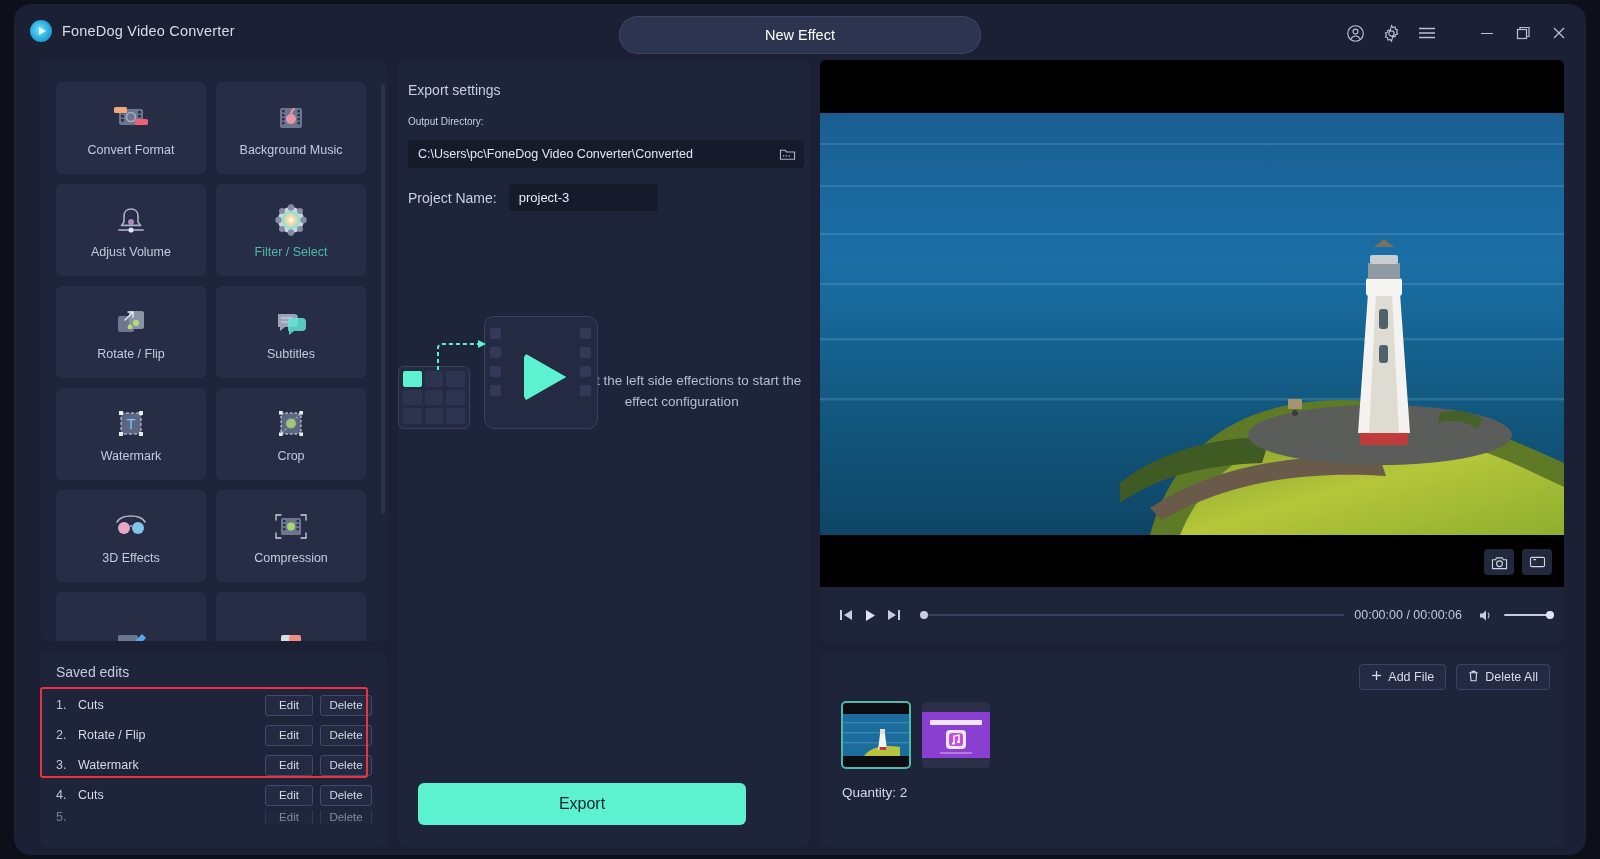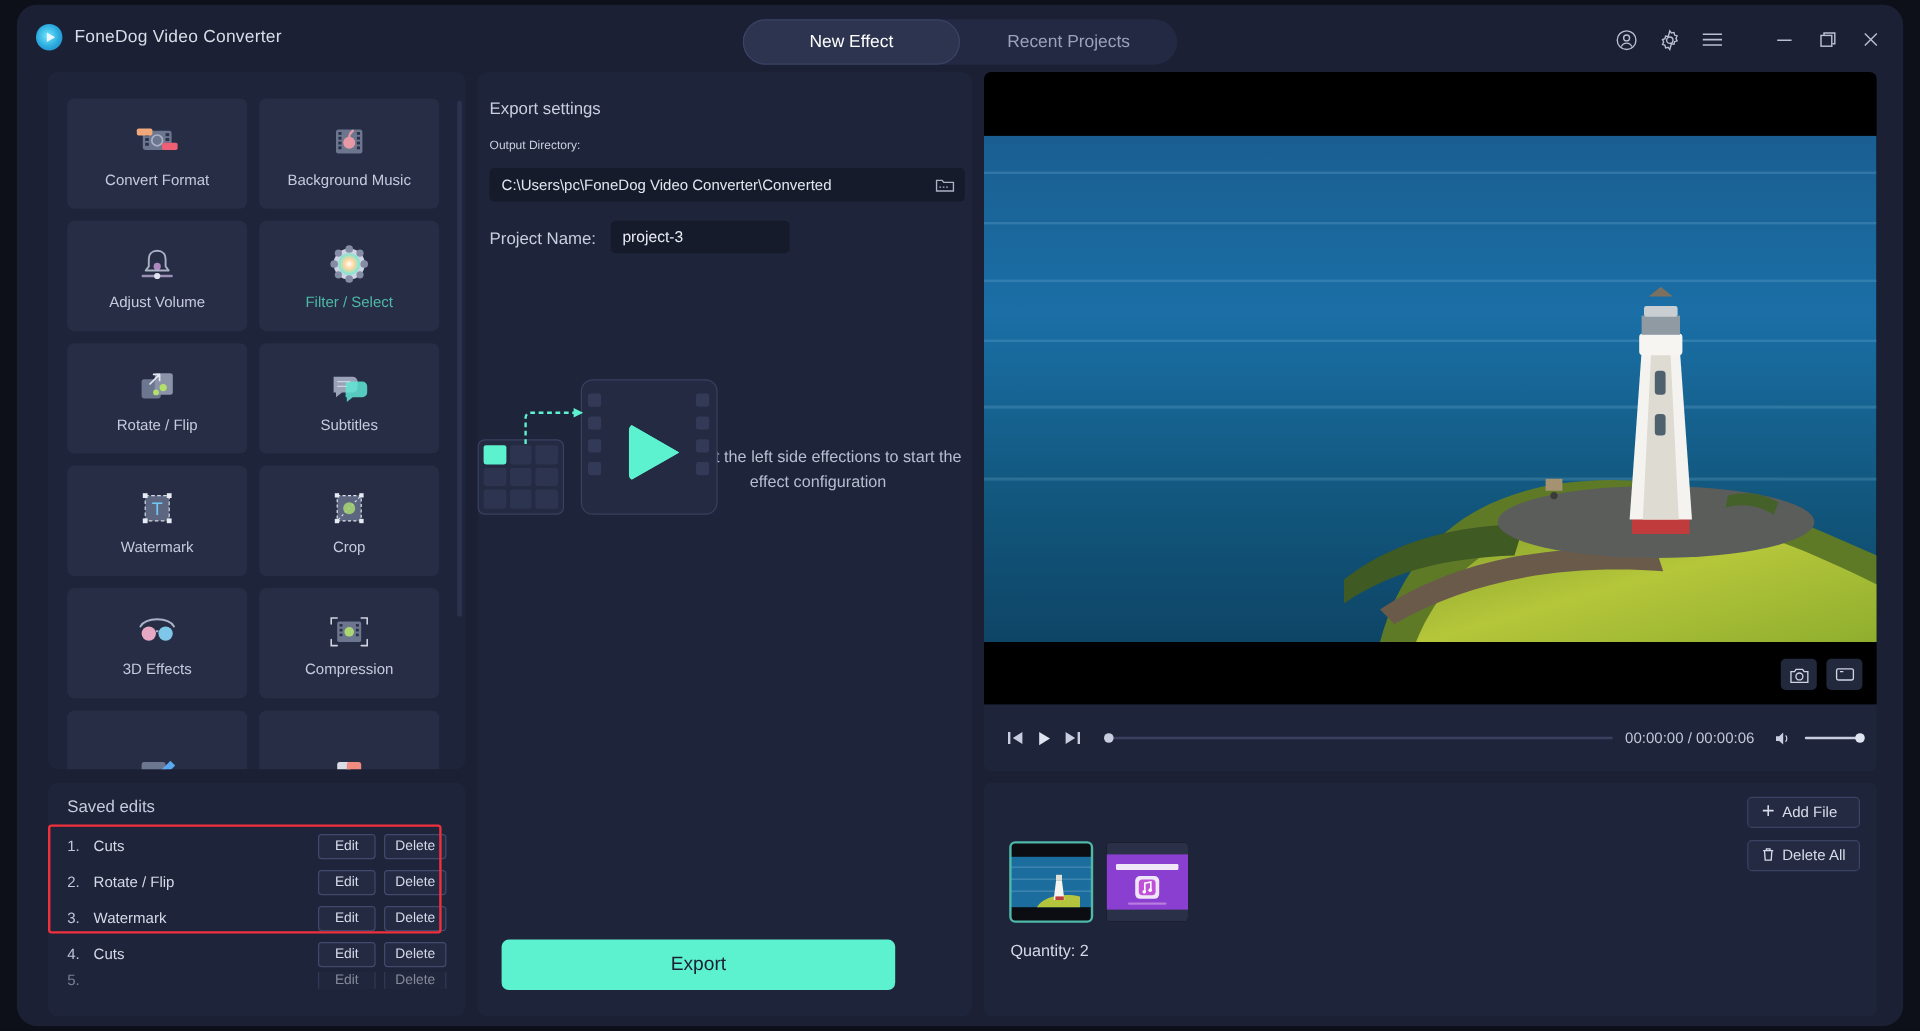--- a/index.html
+++ b/index.html
@@ -197,21 +197,21 @@
   .vol-wrap { display: flex; align-items: center; gap: 6px; margin-left: 12px; }
   .vol-track { width: 46px; height: 2px; background: #c8cee0; border-radius: 1px; position: relative; }
   .vol-knob { position: absolute; right: -4px; top: -3px; width: 8px; height: 8px; border-radius: 50%; background: #dfe4f0; }
 
   
   .files-panel {
     position: absolute; left: 806px; top: 648px;
     width: 744px; height: 195px;
     background: #1e2439; border-radius: 6px;
   }
-  .files-actions { position: absolute; right: 14px; top: 12px; display: flex; gap: 10px; flex-direction: column; }
+  .files-actions { position: absolute; right: 14px; top: 12px; display: flex; gap: 10px; }
   .fbtn {
     height: 26px; padding: 0 11px; border: 1px solid #3b4365; border-radius: 4px;
     background: #232a42; color: #d7dcea; font-size: 12.5px;
     display: flex; align-items: center; gap: 6px; cursor: pointer;
   }
   .thumbs { position: absolute; left: 22px; top: 50px; display: flex; gap: 12px; }
   .thumb { width: 68px; height: 66px; border-radius: 4px; overflow: hidden; position: relative; background: #12151f; }
   .thumb.sel { outline: 2px solid #4fb8a8; outline-offset: -1px; }
   .quantity { position: absolute; left: 22px; top: 133px; color: #d5dae8; font-size: 13.5px; }
 </style>
@@ -221,21 +221,20 @@
 <div class="app">
 
   <div class="titlebar">
     <div class="brand">
       <span class="brand-logo"></span>
       <span class="brand-name">FoneDog Video Converter</span>
     </div>
 
     <div class="tabs">
       <div class="tab active">New Effect</div>
-      <div class="tab">Recent Projects</div>
     </div>
 
     <div class="winctl">
       <span class="winicon">
         <svg width="19" height="19" viewBox="0 0 20 20" fill="none" stroke="#b9c0d4" stroke-width="1.2">
           <circle cx="10" cy="10" r="8.2"></circle>
             <circle cx="10" cy="8" r="2.6"></circle>
           <path d="M5.4 15.6c.9-2 2.6-3 4.6-3s3.7 1 4.6 3"></path>
         </svg>
       </span>

